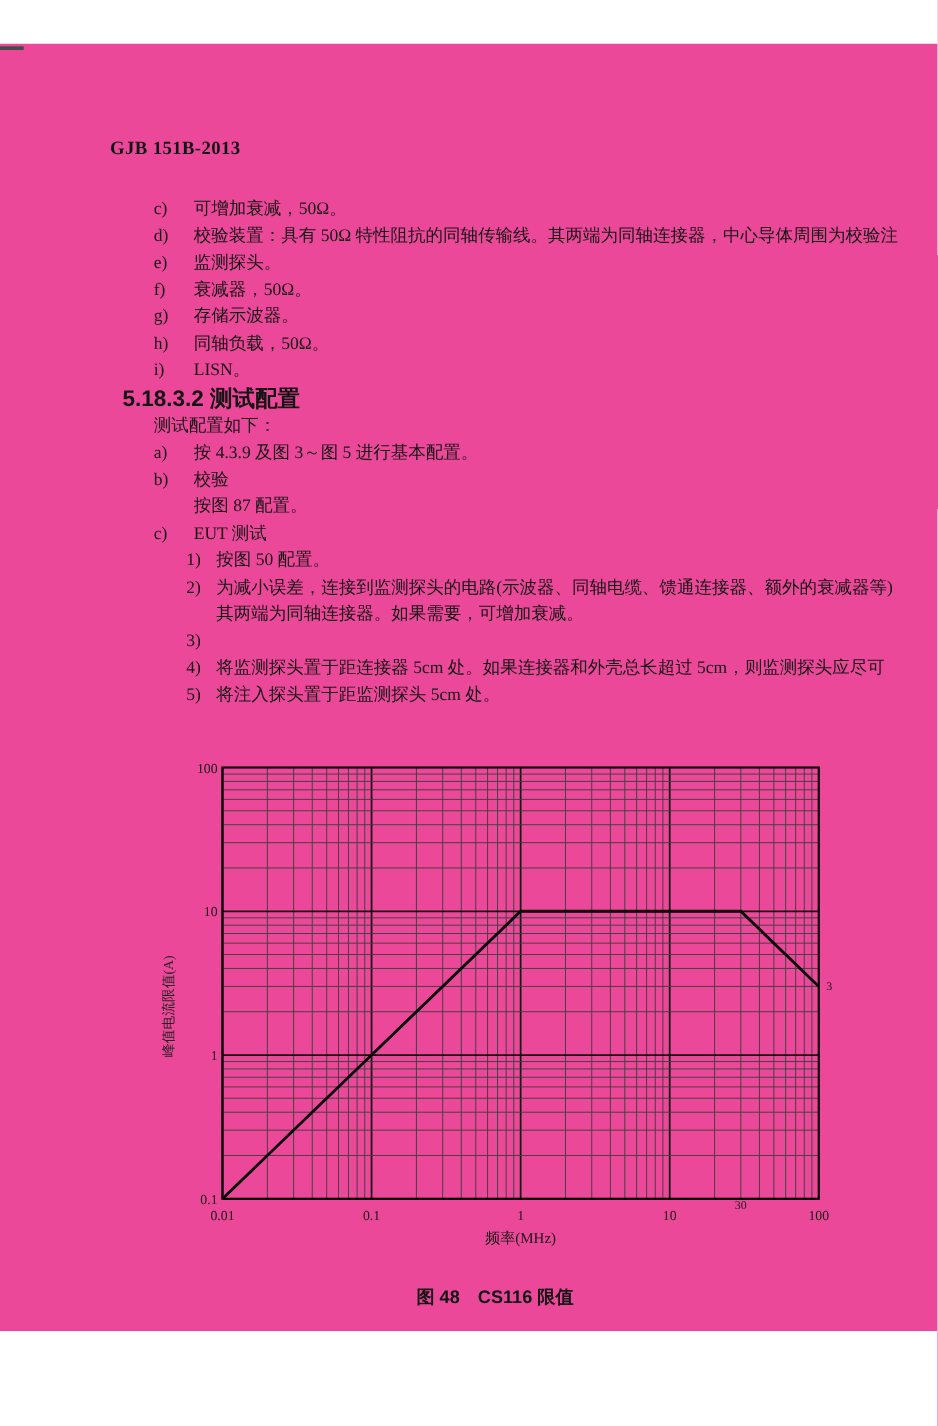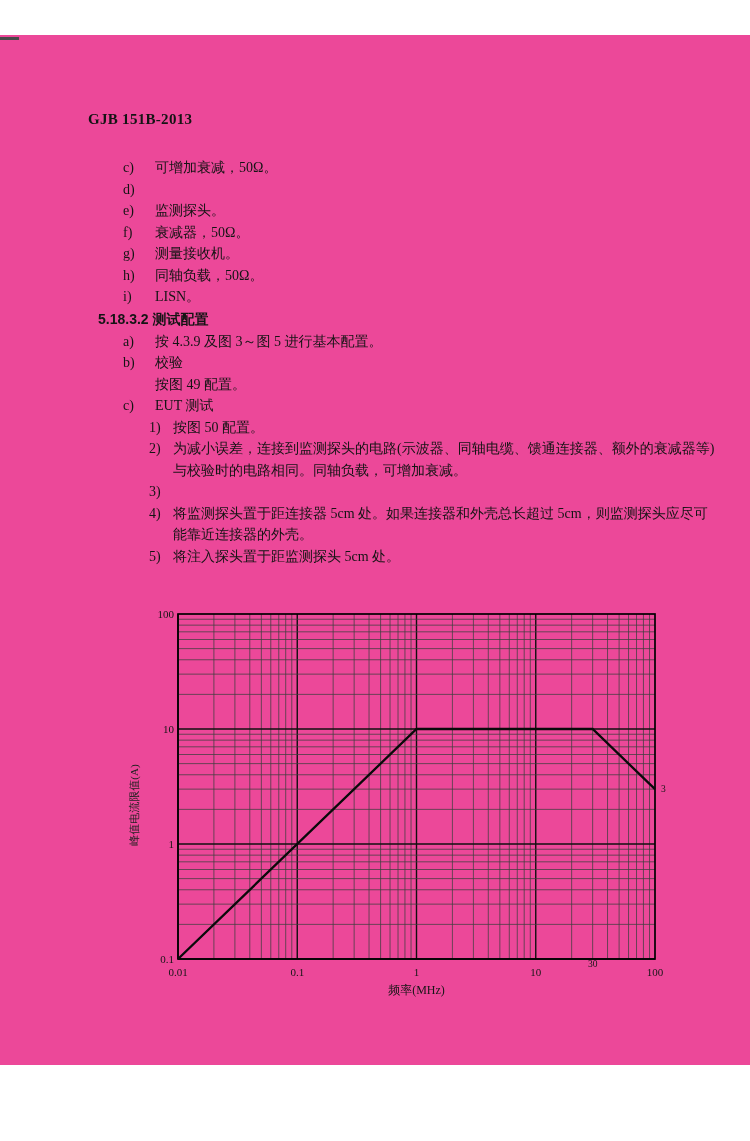--- a/index.html
+++ b/index.html
@@ -7,60 +7,60 @@
         font-family:"Liberation Serif",serif;color:#141414;overflow:hidden;margin-top:35px;}
   .scan-artifact{position:absolute;left:0;top:2px;width:19px;height:3px;background:#4a4a4a;}
   .doc-header{position:absolute;left:88px;top:76px;font-size:15px;font-weight:bold;letter-spacing:.3px;}
   .content{position:absolute;left:123px;top:122px;width:610px;font-size:14px;}
   .li{position:relative;height:21.5px;line-height:21.5px;white-space:nowrap;padding-left:32px;}
   .li .lab{position:absolute;left:0;}
   .li.sub{padding-left:50px;}
   .li.sub .lab{left:26px;}
   .li.intro{padding-left:0;}
   .sec-heading{height:23px;line-height:23px;margin-left:-25px;font-family:"Liberation Sans",sans-serif;
-               font-weight:bold;font-size:14px;white-space:nowrap;}
+               font-weight:bold;font-size:18px;white-space:nowrap;}
   .chart-wrap{position:absolute;left:130px;top:564px;width:570px;height:400px;}
   .chart-wrap svg{display:block;}
   .y-axis-title{position:absolute;left:74px;top:763px;width:120px;height:14px;text-align:center;
                 font-size:11px;transform:rotate(-90deg);white-space:nowrap;color:#222;}
   .fig-caption{position:absolute;left:0;right:0;top:993px;text-align:center;padding-left:42px;
                font-family:"Liberation Sans",sans-serif;font-weight:bold;font-size:14.5px;}
   .page-number{position:absolute;left:95px;top:1041px;font-size:13.5px;font-style:italic;}
 </style>
 </head>
 <body>
 
 <div class="page">
 
   <div class="scan-artifact"></div>
 
   <div class="doc-header">GJB 151B-2013</div>
 
   <div class="content">
     <div id="equipment-list">
         <div class="li"><span class="lab">c)</span><span class="txt">可增加衰减，50Ω。</span></div>
-        <div class="li"><span class="lab">d)</span></div>
+        <div class="li"><span class="lab">d)</span><span class="txt">校验装置：具有 50Ω 特性阻抗的同轴传输线。其两端为同轴连接器，中心导体周围为校验注</span></div>
         <div class="li"><span class="lab">e)</span><span class="txt">监测探头。</span></div>
         <div class="li"><span class="lab">f)</span><span class="txt">衰减器，50Ω。</span></div>
-        <div class="li"><span class="lab">g)</span><span class="txt">测量接收机。</span></div>
+        <div class="li"><span class="lab">g)</span><span class="txt">存储示波器。</span></div>
         <div class="li"><span class="lab">h)</span><span class="txt">同轴负载，50Ω。</span></div>
         <div class="li"><span class="lab">i)</span><span class="txt">LISN。</span></div>
       </div>
     <div class="sec-heading">5.18.3.2  测试配置</div>
+    <div class="li intro">测试配置如下：</div>
     <div id="config-list">
         <div class="li"><span class="lab">a)</span><span class="txt">按 4.3.9 及图 3～图 5 进行基本配置。</span></div>
         <div class="li"><span class="lab">b)</span><span class="txt">校验</span></div>
-        <div class="li cont"><span class="txt">按图 49 配置。</span></div>
+        <div class="li cont"><span class="txt">按图 87 配置。</span></div>
         <div class="li"><span class="lab">c)</span><span class="txt">EUT 测试</span></div>
         <div class="li sub"><span class="lab">1)</span><span class="txt">按图 50 配置。</span></div>
         <div class="li sub"><span class="lab">2)</span><span class="txt">为减小误差，连接到监测探头的电路(示波器、同轴电缆、馈通连接器、额外的衰减器等)</span></div>
-        <div class="li sub cont"><span class="txt">与校验时的电路相同。同轴负载，可增加衰减。</span></div>
+        <div class="li sub cont"><span class="txt">其两端为同轴连接器。如果需要，可增加衰减。</span></div>
         <div class="li sub"><span class="lab">3)</span></div>
         <div class="li sub"><span class="lab">4)</span><span class="txt">将监测探头置于距连接器 5cm 处。如果连接器和外壳总长超过 5cm，则监测探头应尽可</span></div>
-        <div class="li sub cont"><span class="txt">能靠近连接器的外壳。</span></div>
         <div class="li sub"><span class="lab">5)</span><span class="txt">将注入探头置于距监测探头 5cm 处。</span></div>
       </div>
   </div>
 
   <div class="chart-wrap">
     <svg id="chart-svg" width="570" height="400" viewBox="0 0 570 400">
         <line x1="48" y1="15" x2="48" y2="360" stroke="#101010" stroke-width="1.4"></line>
         <line x1="83.89782698292976" y1="15" x2="83.89782698292976" y2="360" stroke="#3f3f3f" stroke-width="0.75"></line>
         <line x1="104.89670962531974" y1="15" x2="104.89670962531974" y2="360" stroke="#3f3f3f" stroke-width="0.75"></line>
         <line x1="119.79565396585953" y1="15" x2="119.79565396585953" y2="360" stroke="#3f3f3f" stroke-width="0.75"></line>
@@ -135,16 +135,17 @@
         <text x="405.75" y="377" font-size="11" text-anchor="middle" fill="#161616" font-family="&quot;Liberation Serif&quot;, serif">10</text>
         <text x="525" y="377" font-size="11" text-anchor="middle" fill="#161616" font-family="&quot;Liberation Serif&quot;, serif">100</text>
         <text x="462.6467096253198" y="368" font-size="9.5" text-anchor="middle" fill="#161616" font-family="&quot;Liberation Serif&quot;, serif">30</text>
         <text x="531" y="193.13105570723883" font-size="9.5" text-anchor="start" fill="#161616" font-family="&quot;Liberation Serif&quot;, serif">3</text>
         <text x="286.5" y="395" font-size="12" text-anchor="middle" fill="#161616" font-family="&quot;Liberation Serif&quot;, serif">频率(MHz)</text>
       </svg>
   </div>
 
   <div class="y-axis-title">峰值电流限值(A)</div>
 
+  <div class="fig-caption">图 48　CS116 限值</div>
 
   <div class="page-number">54</div>
 
 </div>
 
 </body></html>

